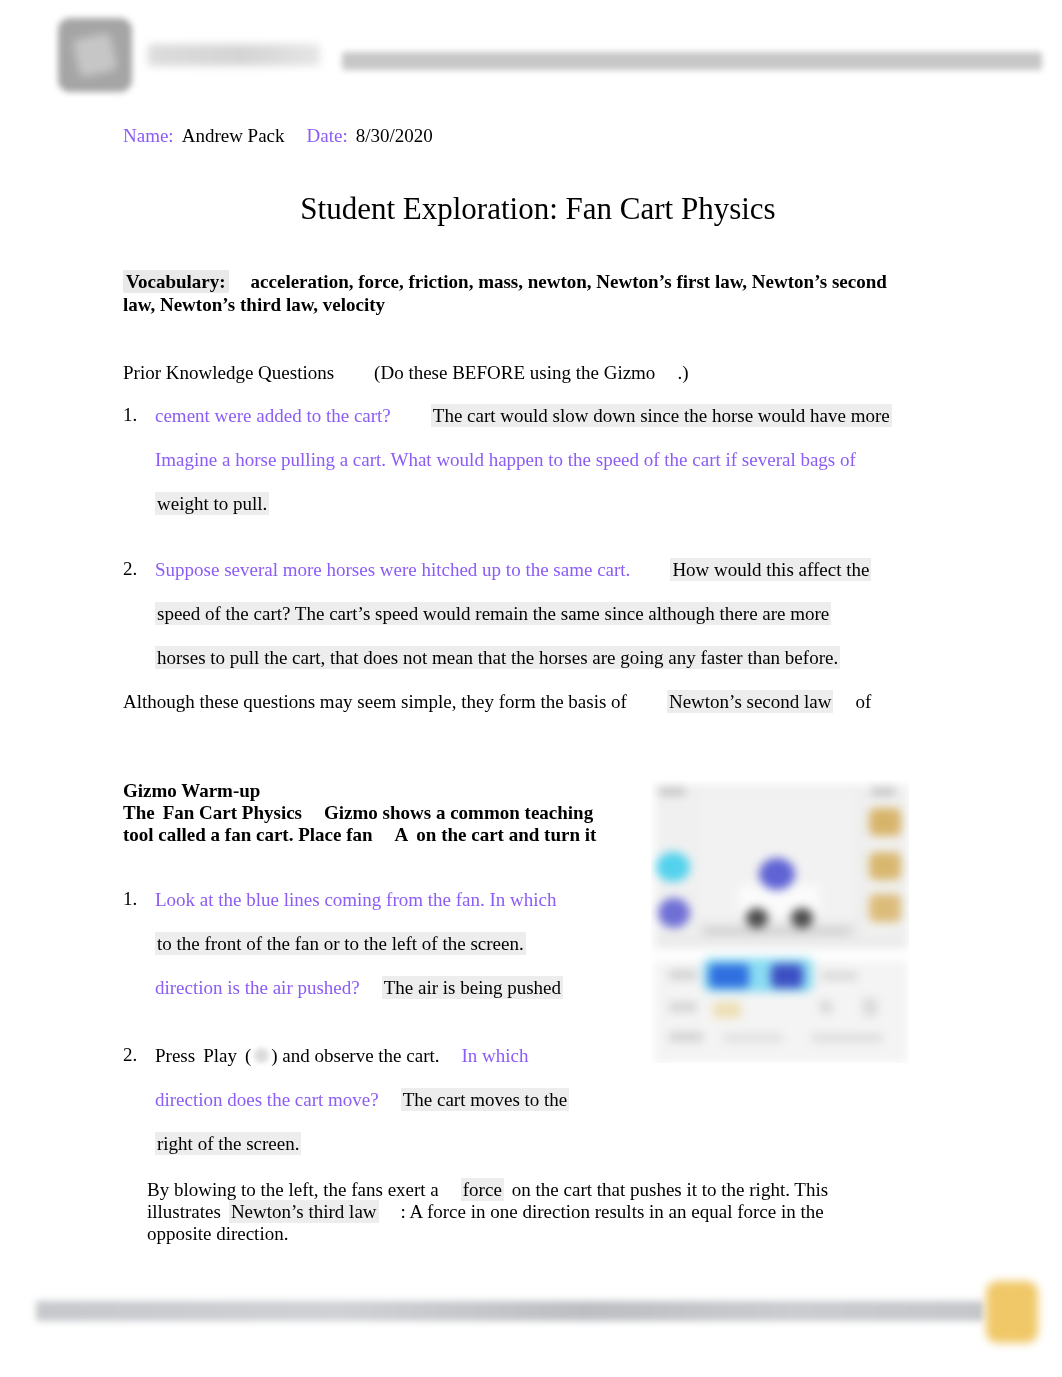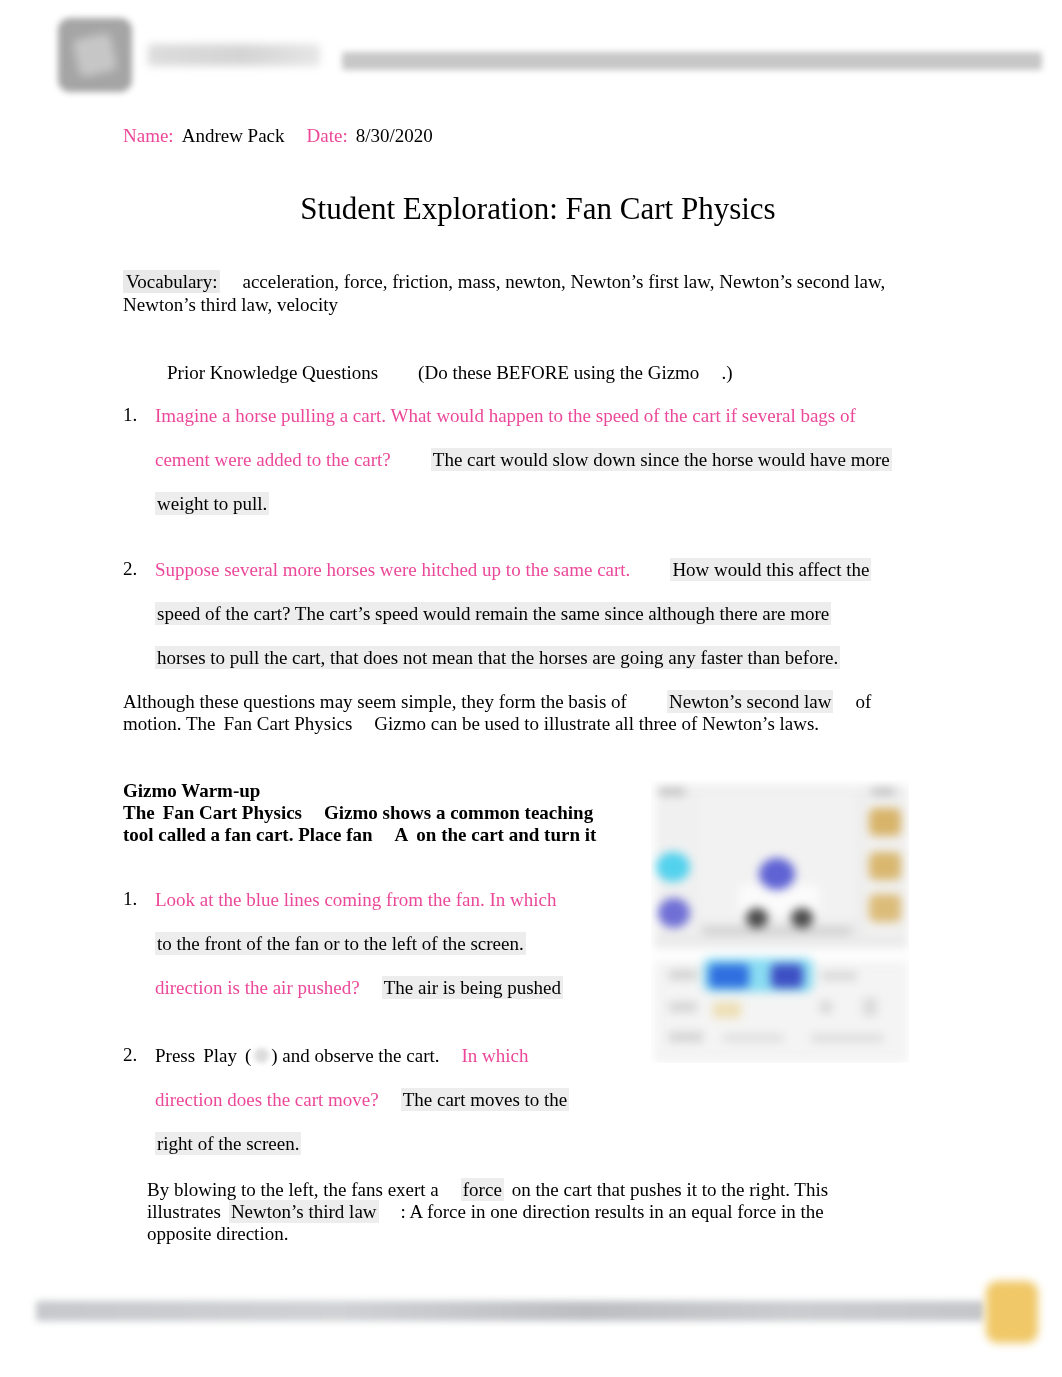--- a/index.html
+++ b/index.html
@@ -95,21 +95,21 @@
   }
 
   .name-line {
     position: absolute;
     left: 123px;
     top: 124px;
     font-size: 19px;
     line-height: 23px;
     white-space: nowrap;
   }
-  .red { color: #ec4899; }
+  .red { color: #8b5cf6; }
   .sp-sm { display: inline-block; width: 8px; }
   .sp-md { display: inline-block; width: 22px; }
   .sp-lg { display: inline-block; width: 40px; }
 
   .doc-title {
     position: absolute;
     left: 0;
     top: 190px;
     width: 1062px;
     text-align: center;
@@ -118,36 +118,36 @@
   }
   .doc-title .tt { padding-left: 14px; }
 
   .vocab {
     position: absolute;
     left: 123px;
     top: 270px;
     width: 800px;
     font-size: 19px;
     line-height: 23px;
+    font-weight: bold;
   }
   .hl {
     background: #e9e9e9;
     filter: blur(0.35px);
     padding: 1px 3px;
     border-radius: 1px;
   }
 
   .pkq {
     position: absolute;
     left: 123px;
     top: 361px;
     width: 820px;
     font-size: 19px;
     line-height: 23px;
-    margin-left: 44px;
   }
 
   
   .qitem {
     position: absolute;
     width: 830px;
     font-size: 19px;
   }
   .qnum {
     position: absolute;
@@ -402,24 +402,24 @@
   </div>
 
   <div class="pkq">
     <span>Prior Knowledge Questions</span><span class="sp-lg"></span><span>(Do these BEFORE using the Gizmo</span><span class="sp-md"></span><span>.)</span>
   </div>
 
   <div class="qitem" style="left:123px; top:404px;">
     <div class="qnum">1.</div>
     <div class="qbody">
       <div class="qline">
+        <span class="red">cement were added to the cart?</span><span class="sp-lg"></span><span class="ans">The cart would slow down since the horse would have more</span>
+      </div>
+      <div class="qline">
         <span class="red">Imagine a horse pulling a cart. What would happen to the speed of the cart if several bags of</span>
-      </div>
-      <div class="qline">
-        <span class="red">cement were added to the cart?</span><span class="sp-lg"></span><span class="ans">The cart would slow down since the horse would have more</span>
       </div>
       <div class="qline">
         <span class="ans">weight to pull.</span>
       </div>
     </div>
   </div>
 
   <div class="qitem" style="left:123px; top:558px;">
     <div class="qnum">2.</div>
     <div class="qbody">
@@ -431,23 +431,20 @@
       </div>
       <div class="qline">
         <span class="ans">horses to pull the cart, that does not mean that the horses are going any faster than before.</span>
       </div>
     </div>
   </div>
 
   <div class="para" style="left:123px; top:691px;">
     <div class="nowrap">
       <span>Although these questions may seem simple, they form the basis of</span><span class="sp-lg"></span><span class="ans">Newton’s second law</span><span class="sp-md"></span><span>of</span>
-    </div>
-    <div class="nowrap">
-      <span>motion. The</span><span class="sp-sm"></span><span>Fan Cart Physics</span><span class="sp-md"></span><span>Gizmo can be used to illustrate all three of Newton’s laws.</span>
     </div>
   </div>
 
   <div class="warmup-head">
     <div>Gizmo Warm-up</div>
     <div class="nowrap">
       <span>The</span><span class="sp-sm"></span><span>Fan Cart Physics</span><span class="sp-md"></span><span>Gizmo shows a common teaching</span>
     </div>
     <div class="nowrap">
       <span>tool called a fan cart. Place fan</span><span class="sp-md"></span><span>A</span><span class="sp-sm"></span><span>on the cart and turn it</span>

